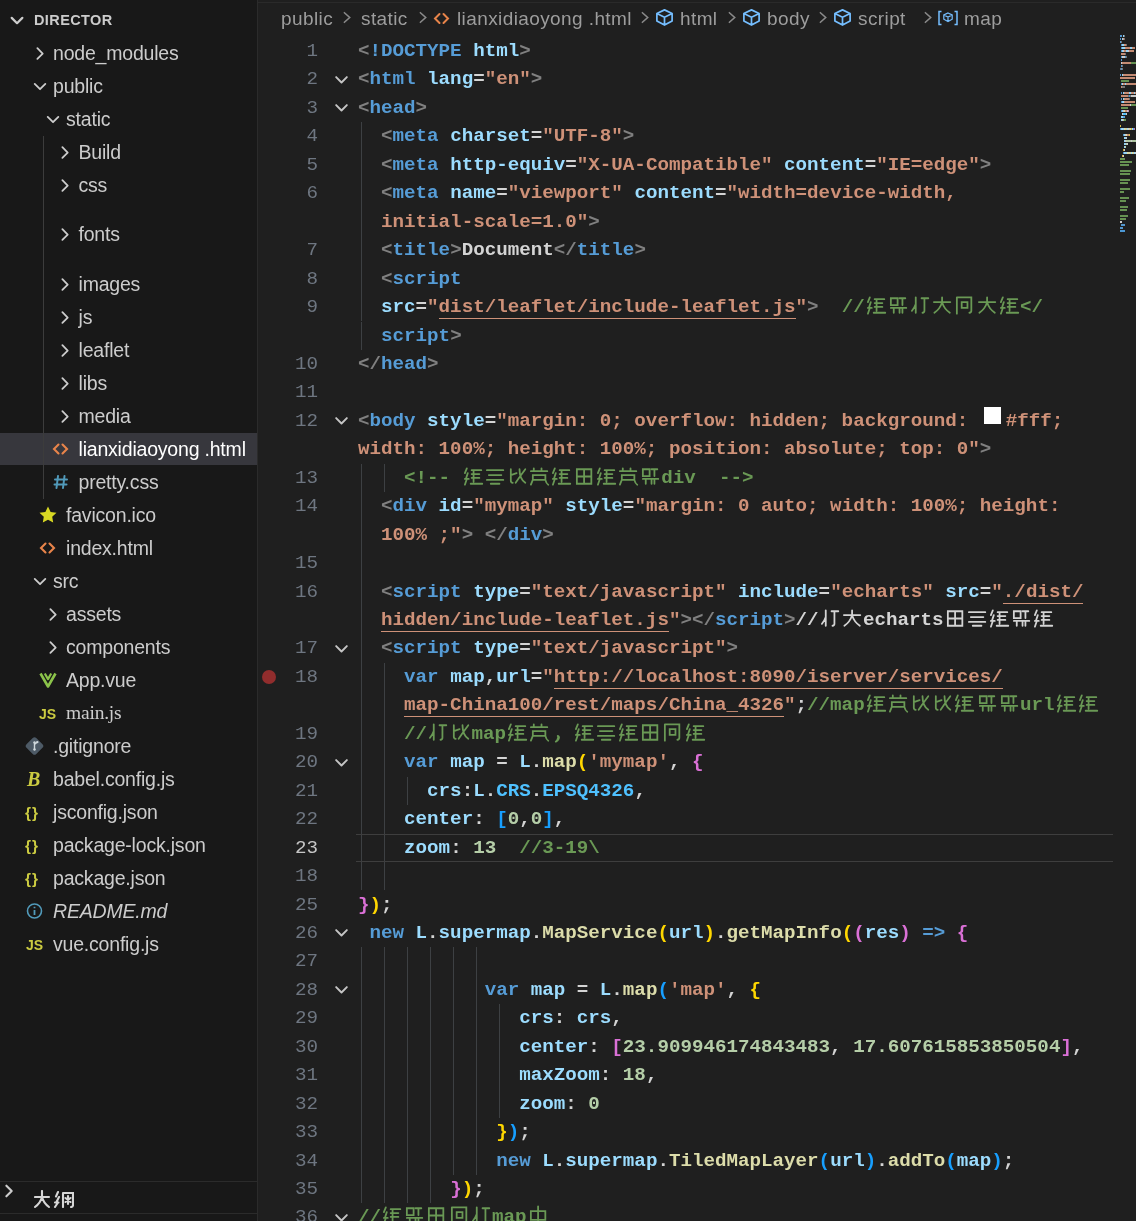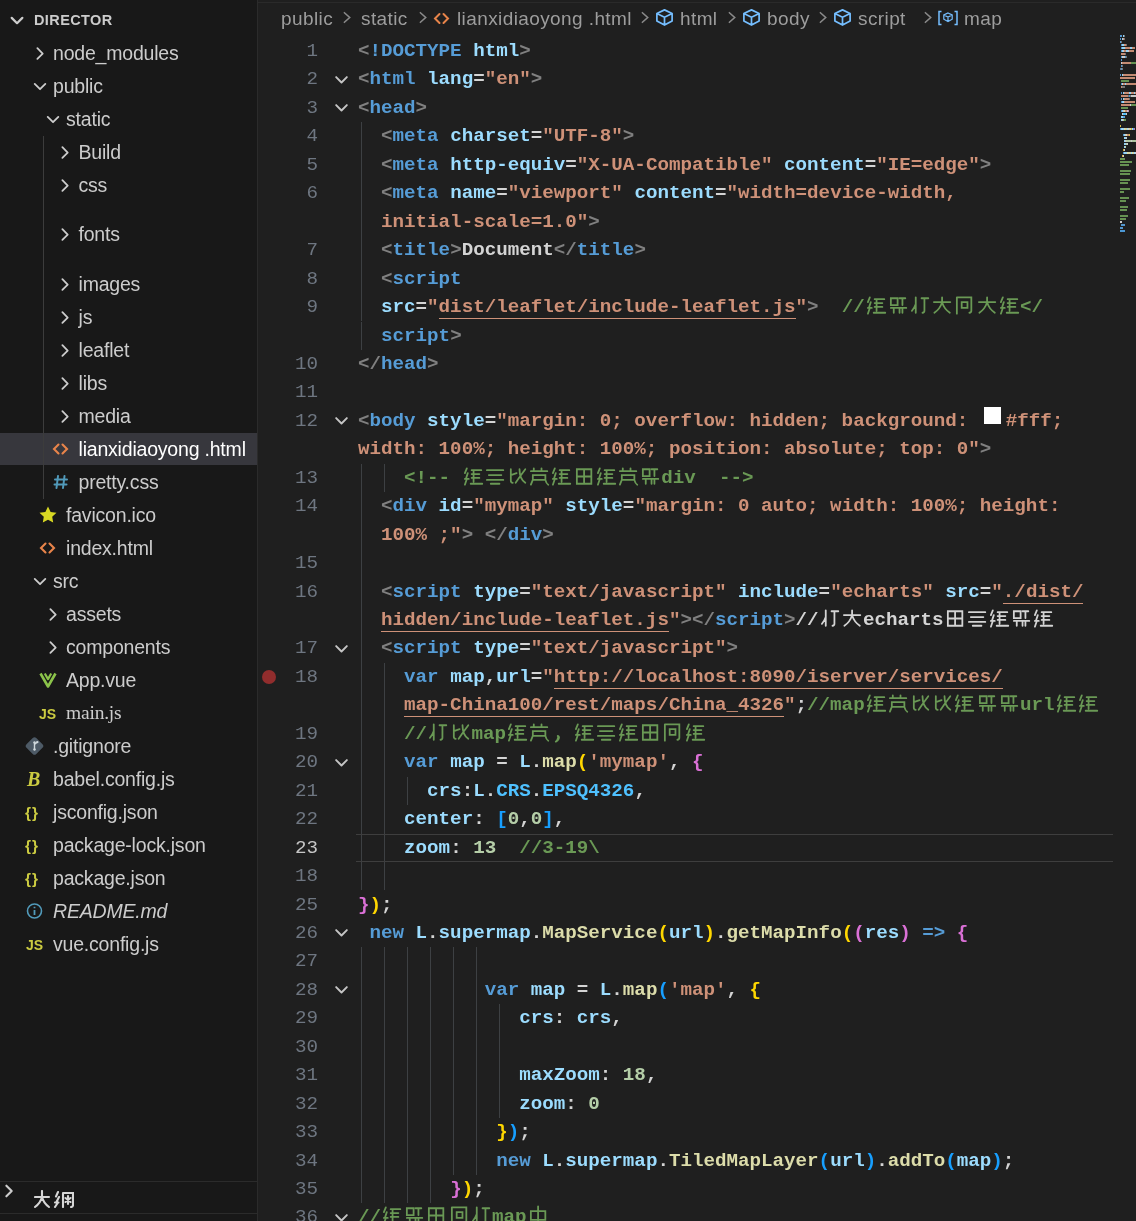--- a/index.html
+++ b/index.html
@@ -413,20 +413,21 @@
       </div>
 <div class="crow" style="top:1032.75px">
         <span class="ln">30</span>
         <span class="gl" style="left:102.50px"></span>
         <span class="gl" style="left:125.55px"></span>
         <span class="gl" style="left:148.60px"></span>
         <span class="gl" style="left:171.65px"></span>
         <span class="gl" style="left:194.70px"></span>
         <span class="gl" style="left:217.75px"></span>
         <span class="gl" style="left:240.80px"></span>
+        <span class="code"><span class="w">              </span><span class="a">center</span><span class="w">: </span><span class="b2">[</span><span class="n">23.909946174843483</span><span class="w">, </span><span class="n">17.607615853850504</span><span class="b2">]</span><span class="w">,</span></span>
       </div>
 <div class="crow" style="top:1061.20px">
         <span class="ln">31</span>
         <span class="gl" style="left:102.50px"></span>
         <span class="gl" style="left:125.55px"></span>
         <span class="gl" style="left:148.60px"></span>
         <span class="gl" style="left:171.65px"></span>
         <span class="gl" style="left:194.70px"></span>
         <span class="gl" style="left:217.75px"></span>
         <span class="gl" style="left:240.80px"></span>

